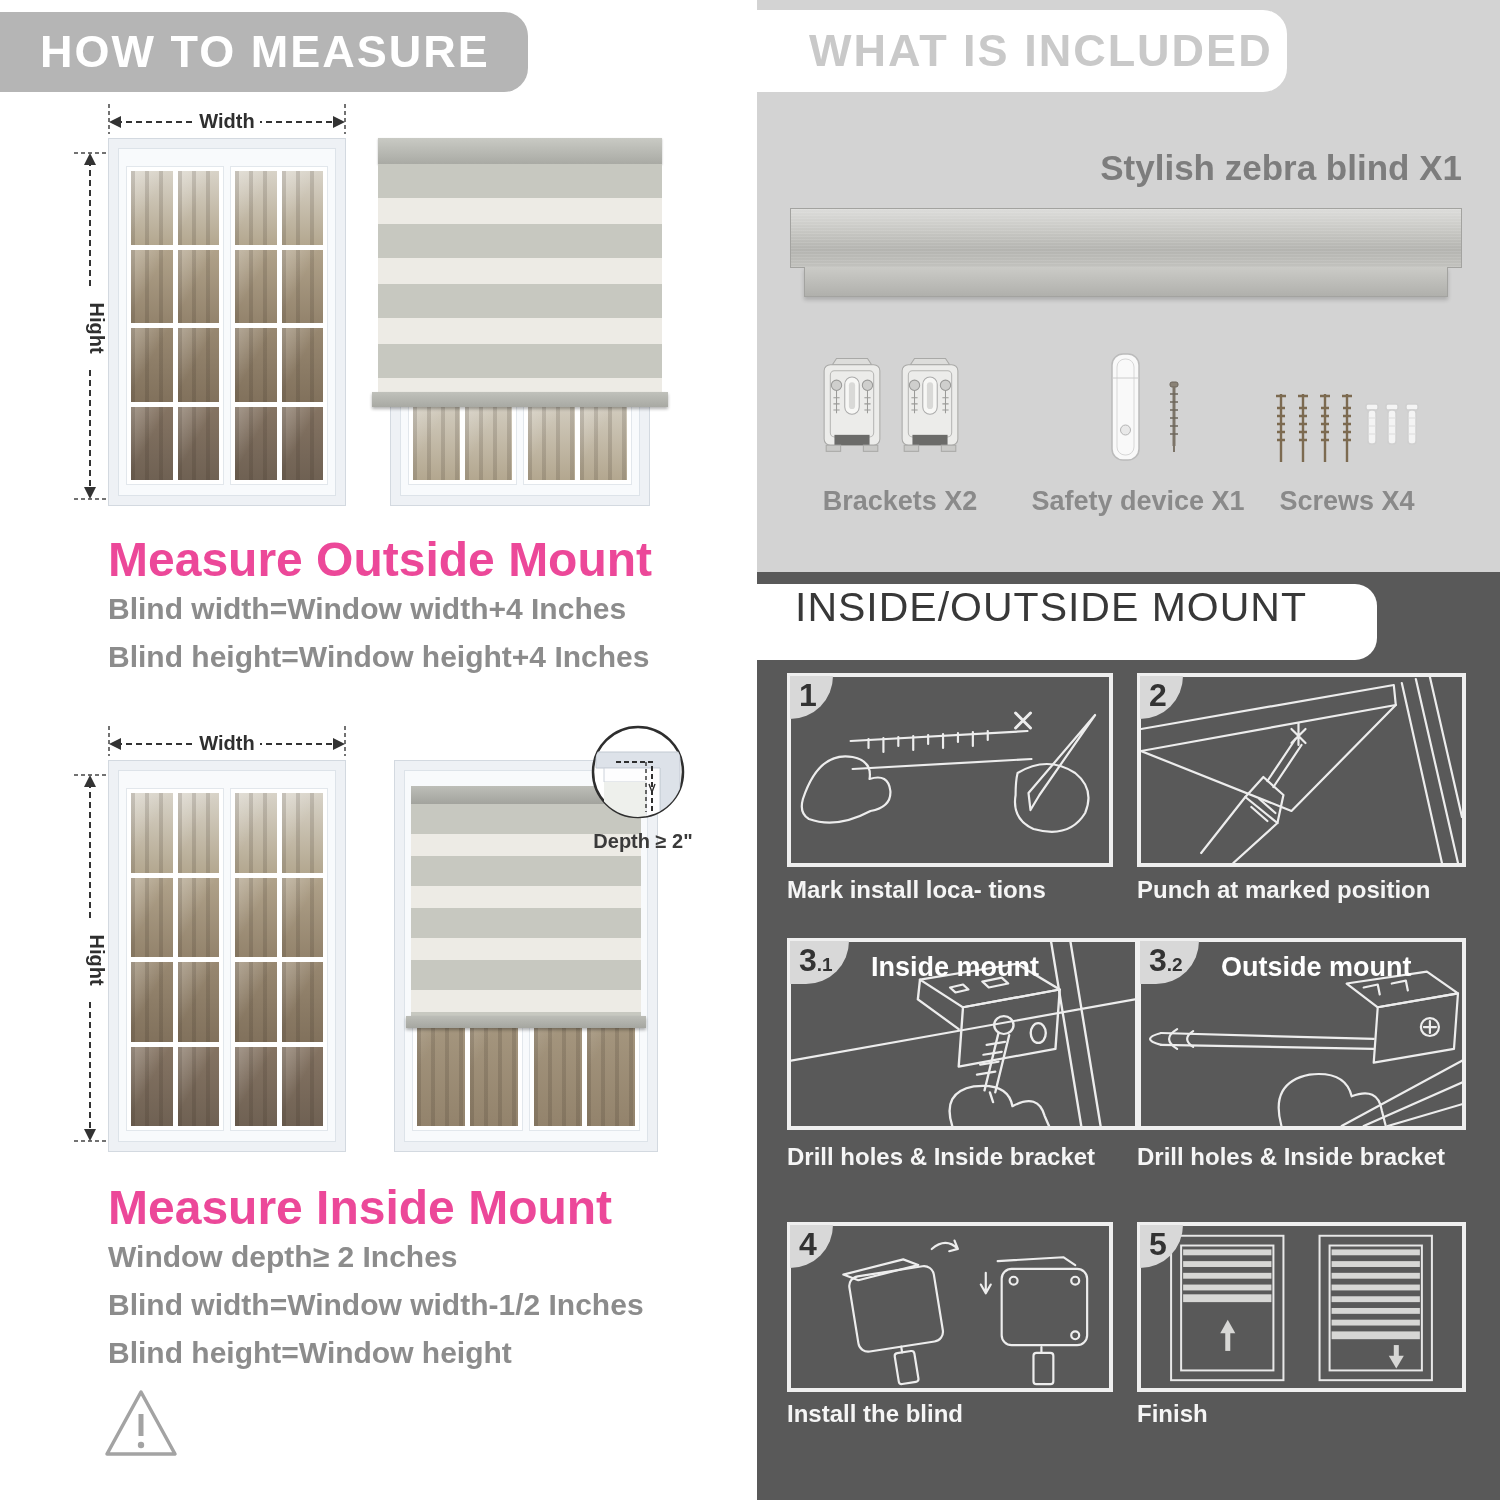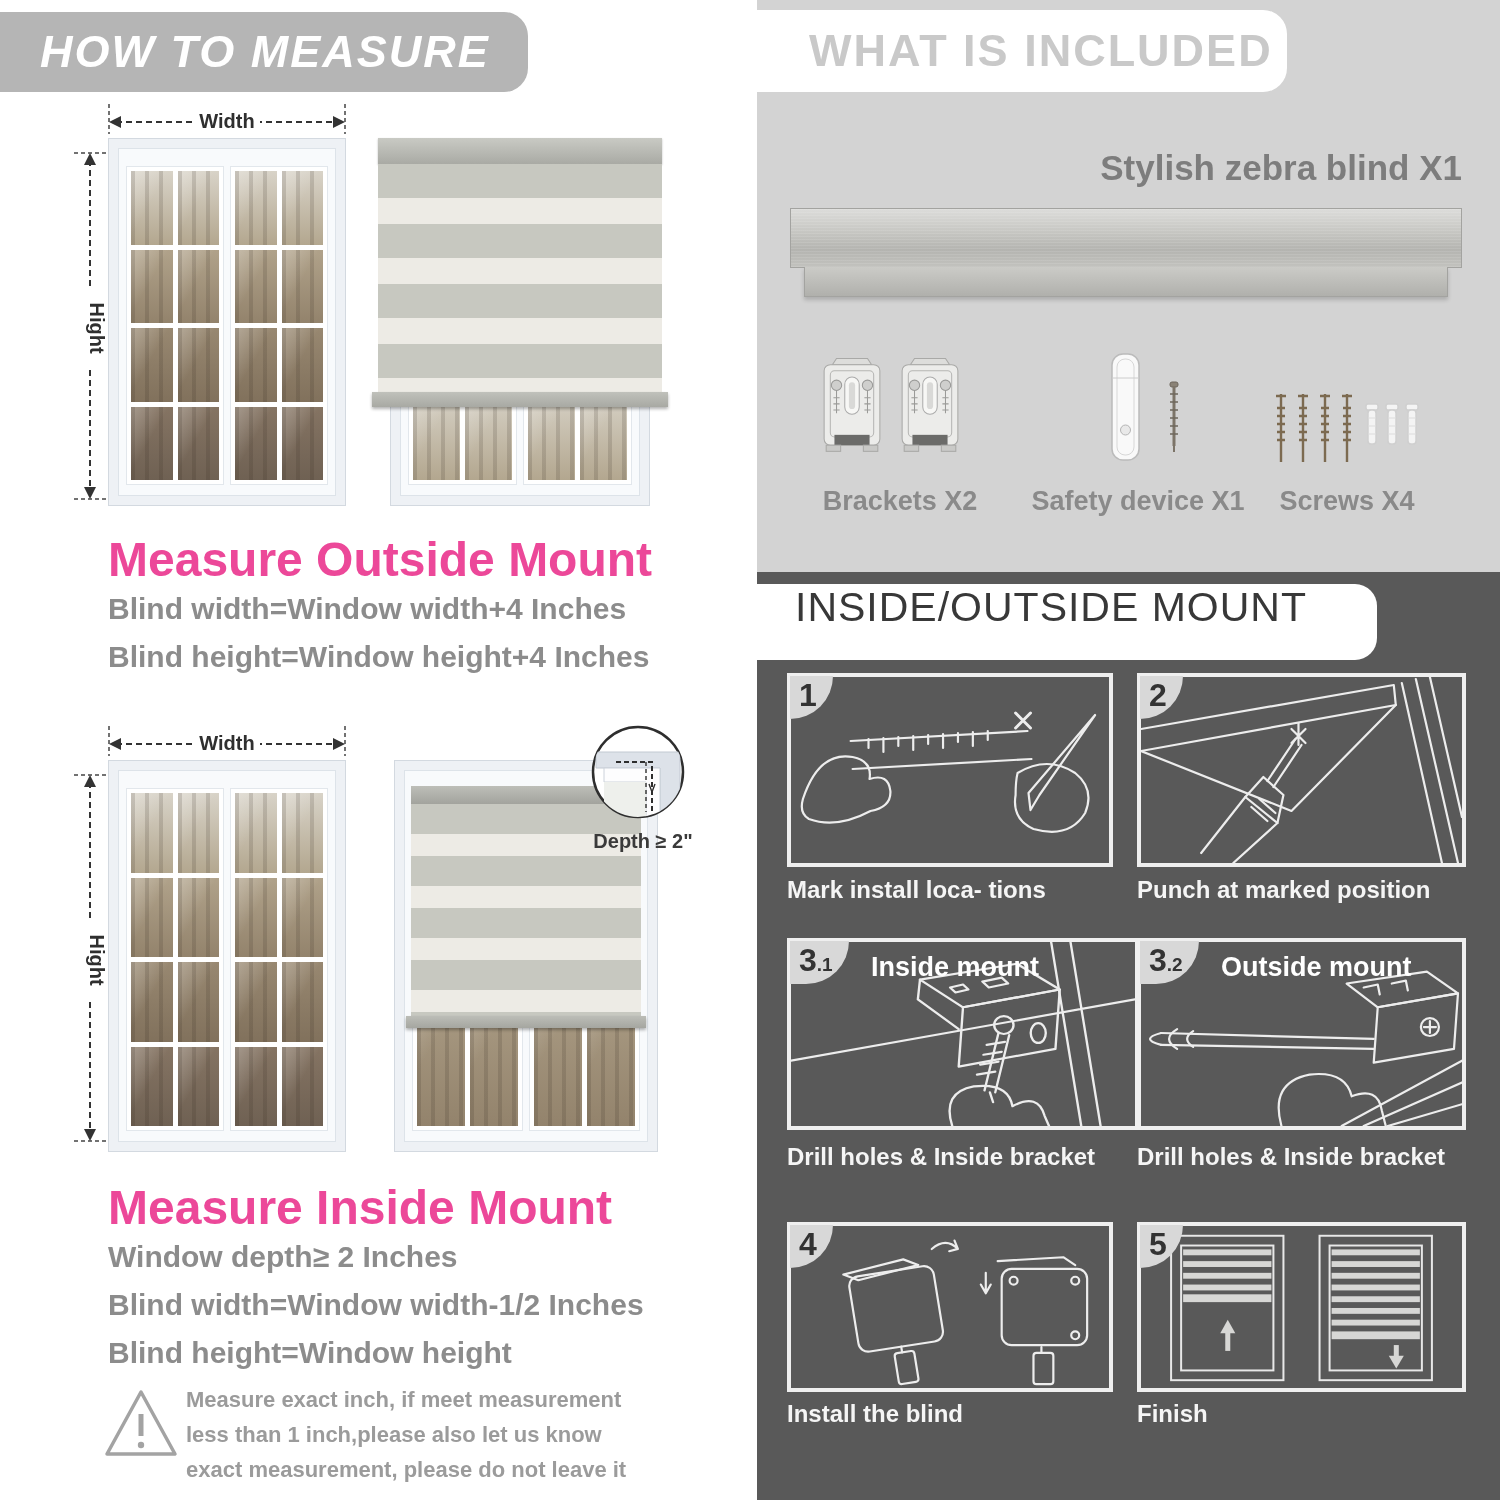--- a/index.html
+++ b/index.html
@@ -2,21 +2,21 @@
 <html><head>
 <meta charset="utf-8">
 <style>
   html,body{margin:0;padding:0;background:#fff;}
   .page{position:relative;width:1500px;height:1500px;background:#ffffff;
         font-family:"Liberation Sans",sans-serif;overflow:hidden;}
 
   
   .htm-header{position:absolute;left:0;top:12px;width:528px;height:80px;background:#b5b5b5;
     border-radius:0 24px 24px 0;color:#ffffff;font-weight:bold;font-size:45px;
-    display:flex;align-items:center;padding-left:40px;letter-spacing:2px;box-sizing:border-box;font-style:italic;}
+    display:flex;align-items:center;padding-left:40px;letter-spacing:2px;box-sizing:border-box;}
 
   .h2{position:absolute;font-weight:bold;color:#ec4899;font-size:48px;}
   .rule{position:absolute;font-weight:bold;color:#8c8c8c;font-size:30px;}
 
   
   .win{position:absolute;background:#eef1f5;border:1px solid #d3d9e0;box-sizing:border-box;}
   .win .top-shade{position:absolute;left:9px;right:9px;top:9px;height:9px;background:#969c9f;}
   .win .frame{position:absolute;inset:9px;background:#f8fafc;border:1px solid #dde3e9;}
   .glass{position:absolute;left:17px;right:17px;top:27px;bottom:20px;display:flex;gap:6px;}
   .sash{flex:1;position:relative;border:1px solid #e2e7ec;display:grid;
@@ -251,21 +251,20 @@
   <div class="h2" style="left:108px;top:1180px">Measure Inside Mount</div>
   <div class="rule" style="left:108px;top:1240px">Window depth≥ 2 Inches</div>
   <div class="rule" style="left:108px;top:1288px">Blind width=Window width-1/2 Inches</div>
   <div class="rule" style="left:108px;top:1336px">Blind height=Window height</div>
 
   <svg style="position:absolute;left:102px;top:1384px" width="78" height="80">
     <path d="M39,8 L73,70 L5,70 Z" fill="none" stroke="#a3a3a3" stroke-width="3.5" stroke-linejoin="round"></path>
     <line x1="39" y1="30" x2="39" y2="52" stroke="#a3a3a3" stroke-width="5"></line>
     <circle cx="39" cy="61" r="3.2" fill="#a3a3a3"></circle>
   </svg>
-  <div class="warning-text" style="left:186px;top:1382px">Measure exact inch, if meet measurement less than 1 inch,please also let us know exact measurement, please do not leave it</div>
 
   <div class="sec-light"></div>
 
   <div class="wii-header">
     <span>WHAT IS INCLUDED</span>
   </div>
 
   <div class="product-label">Stylish zebra blind X1</div>
 
   <div class="headrail-top"></div>

